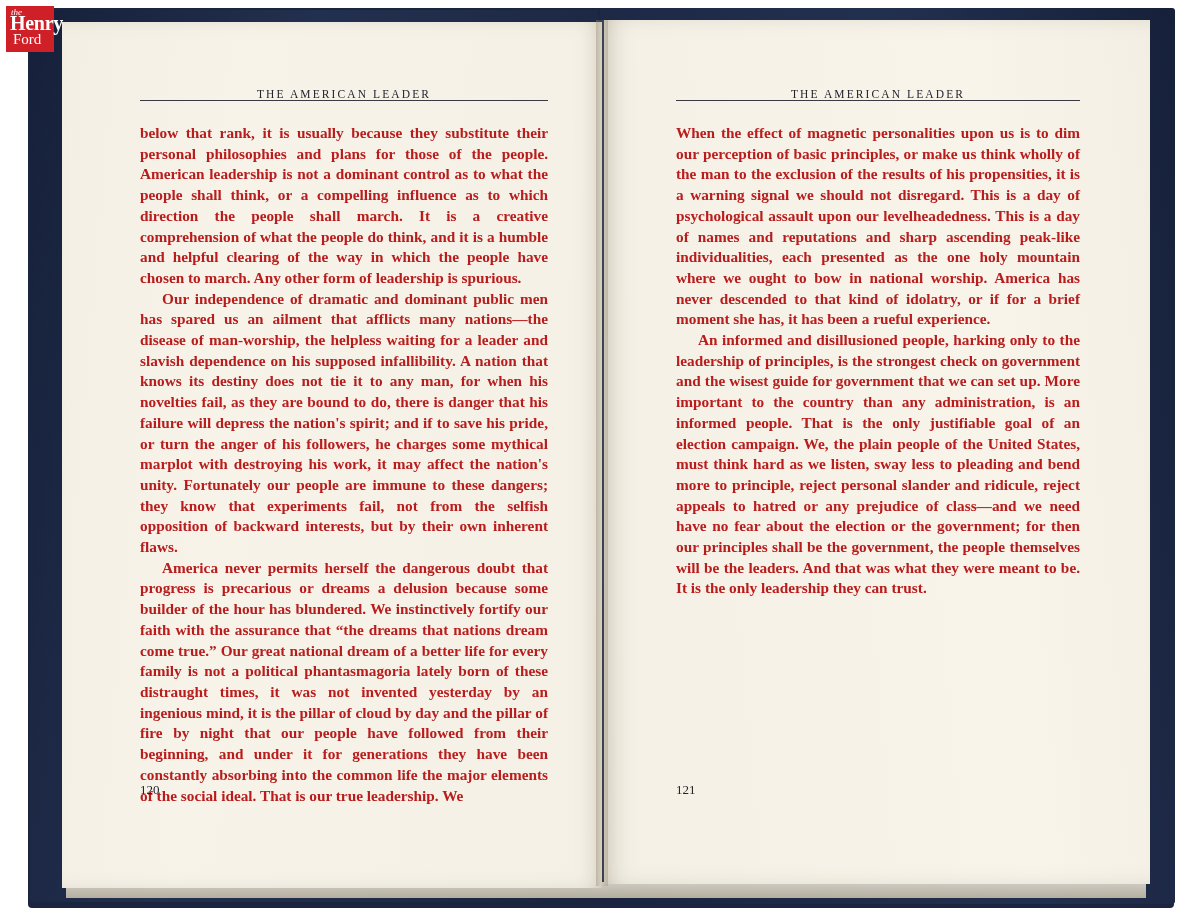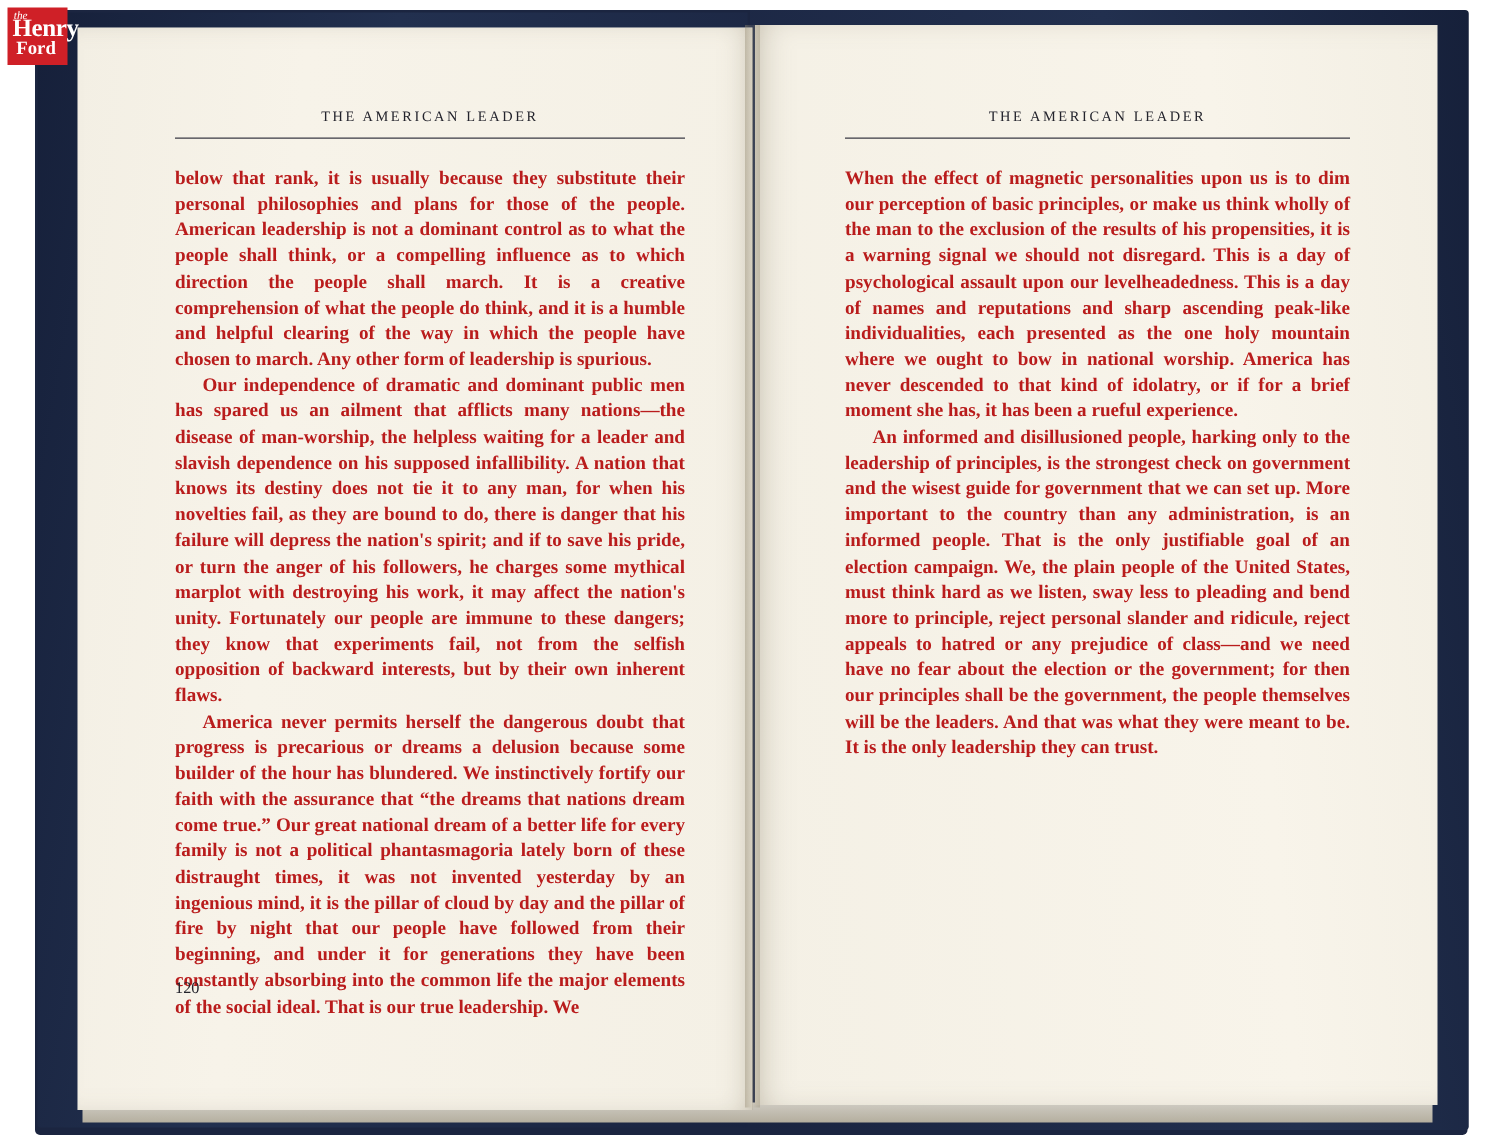--- a/index.html
+++ b/index.html
@@ -108,34 +108,34 @@
     line-height: 15px;
     font-weight: bold;
     letter-spacing: -0.3px;
   }
   .logo .ford {
     position: absolute;
     left: 7px;
     top: 26px;
     font-size: 15px;
     line-height: 15px;
-    font-weight: bold;
+    font-weight: normal;
   }
 
   
   .textcol {
     position: absolute;
     color: #16161c;
   }
   .running-head {
     text-align: center;
     font-size: 11.5px;
     letter-spacing: 2.1px;
     color: #23232c;
-    padding-bottom: 10px;
+    padding-bottom: 0;
     border-bottom: 1px solid #3a3a44;
     margin-bottom: 22px;
     white-space: nowrap;
   }
   .body-text p {
     margin: 0;
     font-size: 15.3px;
     line-height: 20.7px;
     text-align: justify;
     text-justify: inter-word;
@@ -181,20 +181,21 @@
   </div>
   <div class="folio" style="left:140px; top:782px; width:408px;">120</div>
 
   <div class="textcol" style="left:676px; top:88px; width:404px;">
     <div class="running-head">THE  AMERICAN  LEADER</div>
     <div class="body-text">
       <p>When the effect of magnetic personalities upon us is to dim our perception of basic principles, or make us think wholly of the man to the exclusion of the results of his propensities, it is a warning signal we should not disregard.  This is a day of psychological assault upon our levelheadedness.  This is a day of names and reputations and sharp ascending peak-like individualities, each presented as the one holy mountain where we ought to bow in national worship.  America has never descended to that kind of idolatry, or if for a brief moment she has, it has been a rueful experience.</p>
       <p>An informed and disillusioned people, harking only to the leadership of principles, is the strongest check on government and the wisest guide for government that we can set up.  More important to the country than any administration, is an informed people.  That is the only justifiable goal of an election campaign.  We, the plain people of the United States, must think hard as we listen, sway less to pleading and bend more to principle, reject personal slander and ridicule, reject appeals to hatred or any prejudice of class—and we need have no fear about the election or the government; for then our principles shall be the government, the people themselves will be the leaders.  And that was what they were meant to be.  It is the only leadership they can trust.</p>
     </div>
   </div>
+  <div class="folio" style="left:676px; top:782px; width:404px;">121</div>
 
   <div class="logo">
     <div class="the">the</div>
     <div class="henry">Henry</div>
     <div class="ford">Ford</div>
   </div>
 
 </div>
 
 </body></html>

